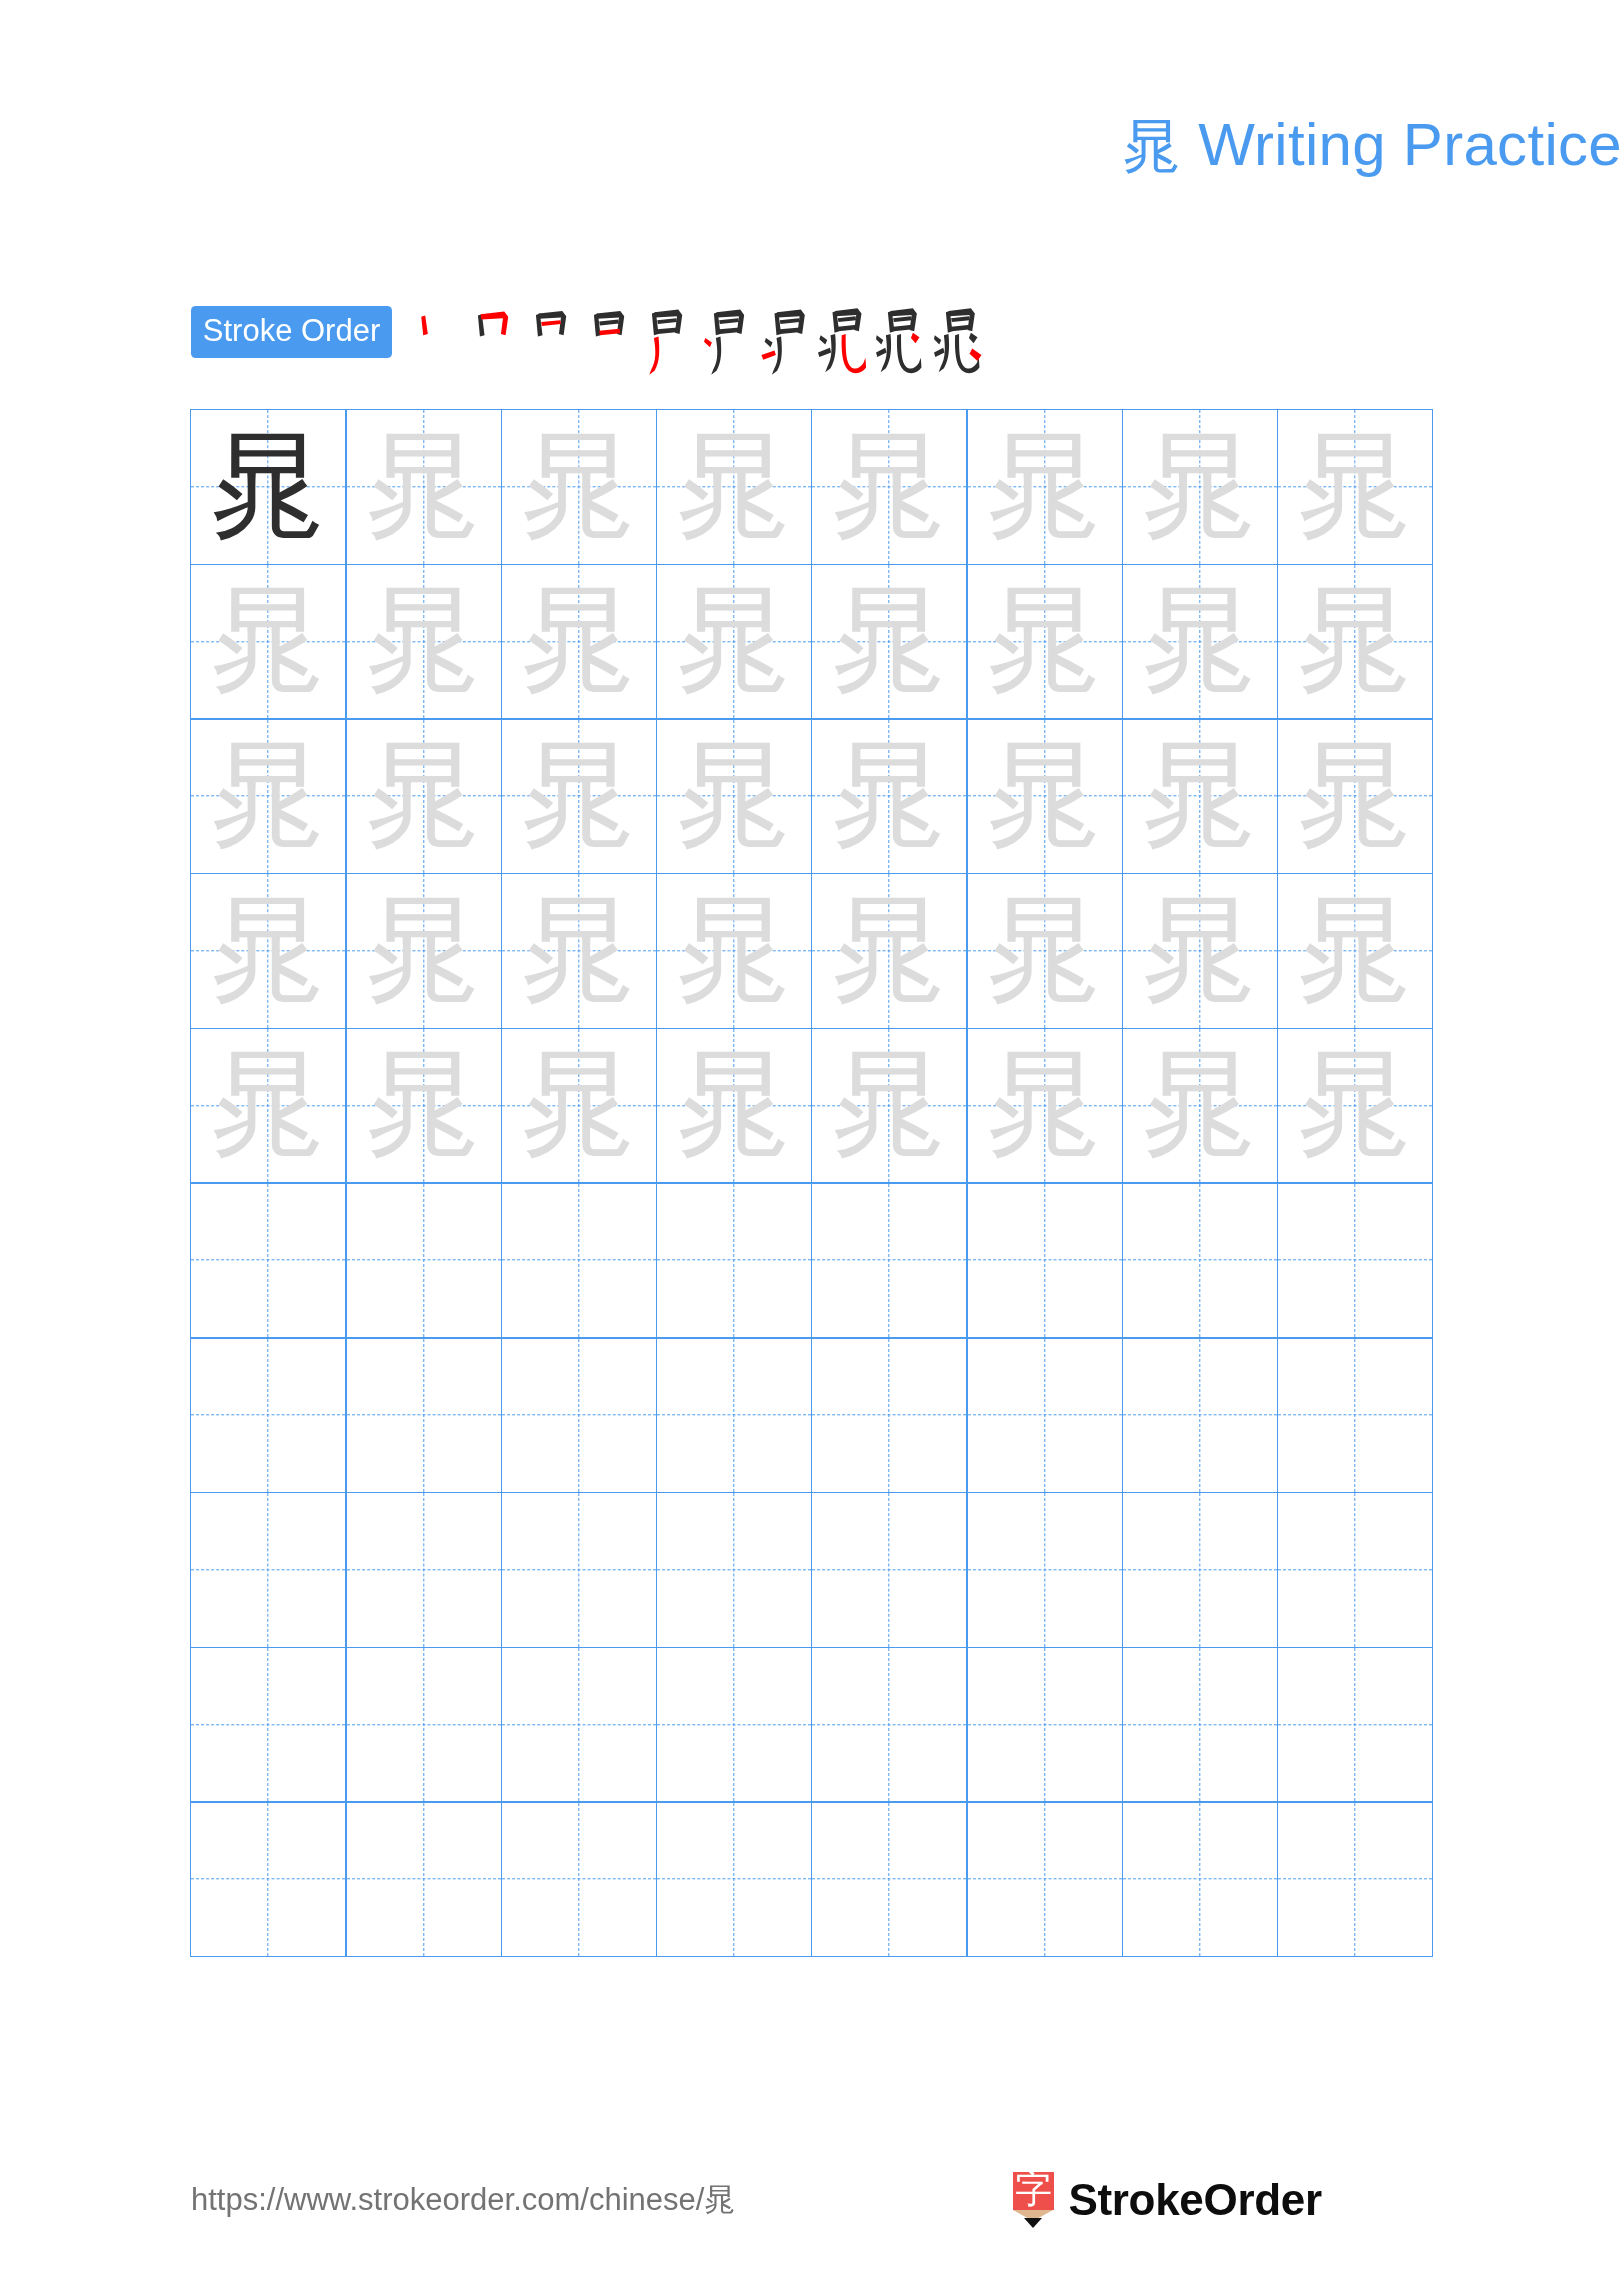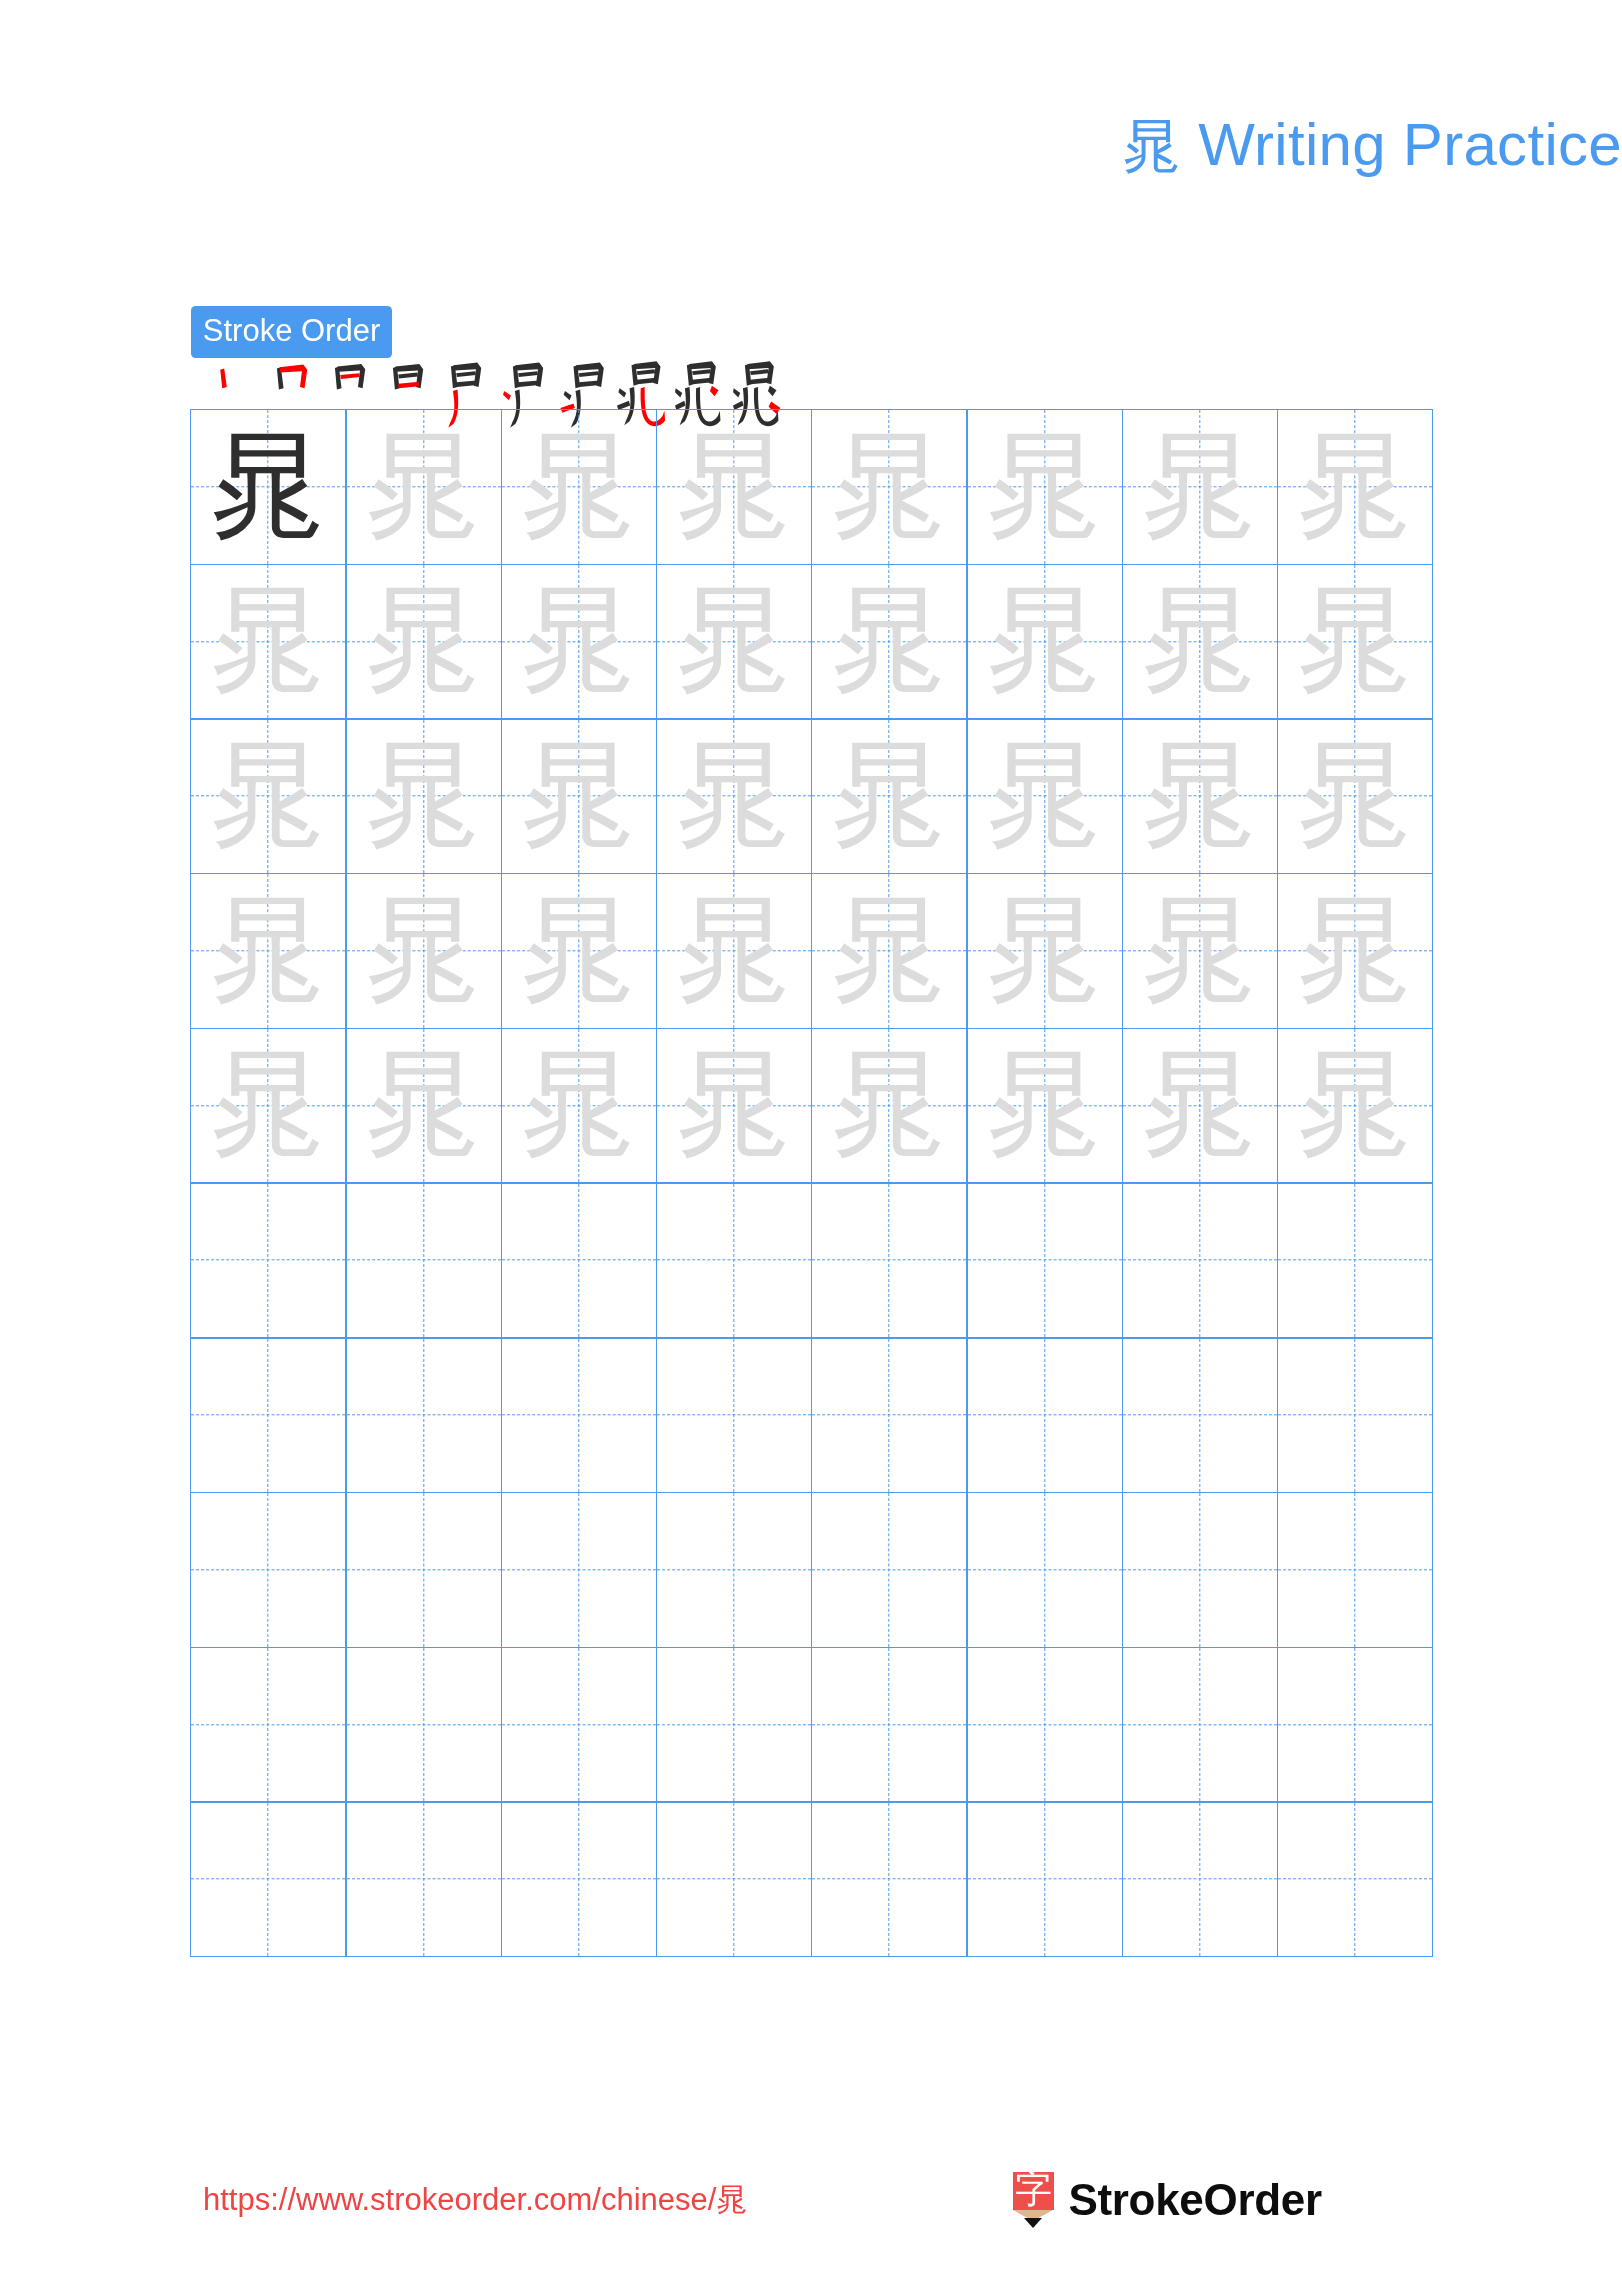--- a/index.html
+++ b/index.html
@@ -37,21 +37,20 @@
 
   
   .stroke-order-row {
     position: absolute;
     top: 305px;
     left: 191px;
     width: 1243px;
     height: 79px;
     display: flex;
     align-items: flex-start;
-    flex-direction: column;
   }
   .so-badge {
     background: #4a9bf0;
     color: #ffffff;
     font-size: 31px;
     line-height: 1;
     padding: 9.2px 11.8px 11.8px 11.8px;
     border-radius: 4.6px;
     white-space: nowrap;
     font-weight: normal;
@@ -136,25 +135,24 @@
     box-sizing: border-box;
     user-select: none;
   }
   .cell.model .glyph { color: #2e2e2e; }
 
   
   .footer-url {
     position: absolute;
     left: 191px;
     top: 2183px;
-    color: #ef4444;
+    color: #737373;
     font-size: 31px;
     line-height: 1.1;
     white-space: nowrap;
-    margin-left: 12px;
   }
 
   .brand {
     position: absolute;
     left: 1013px;
     top: 2172px;
     display: flex;
     align-items: center;
     height: 56px;
   }

